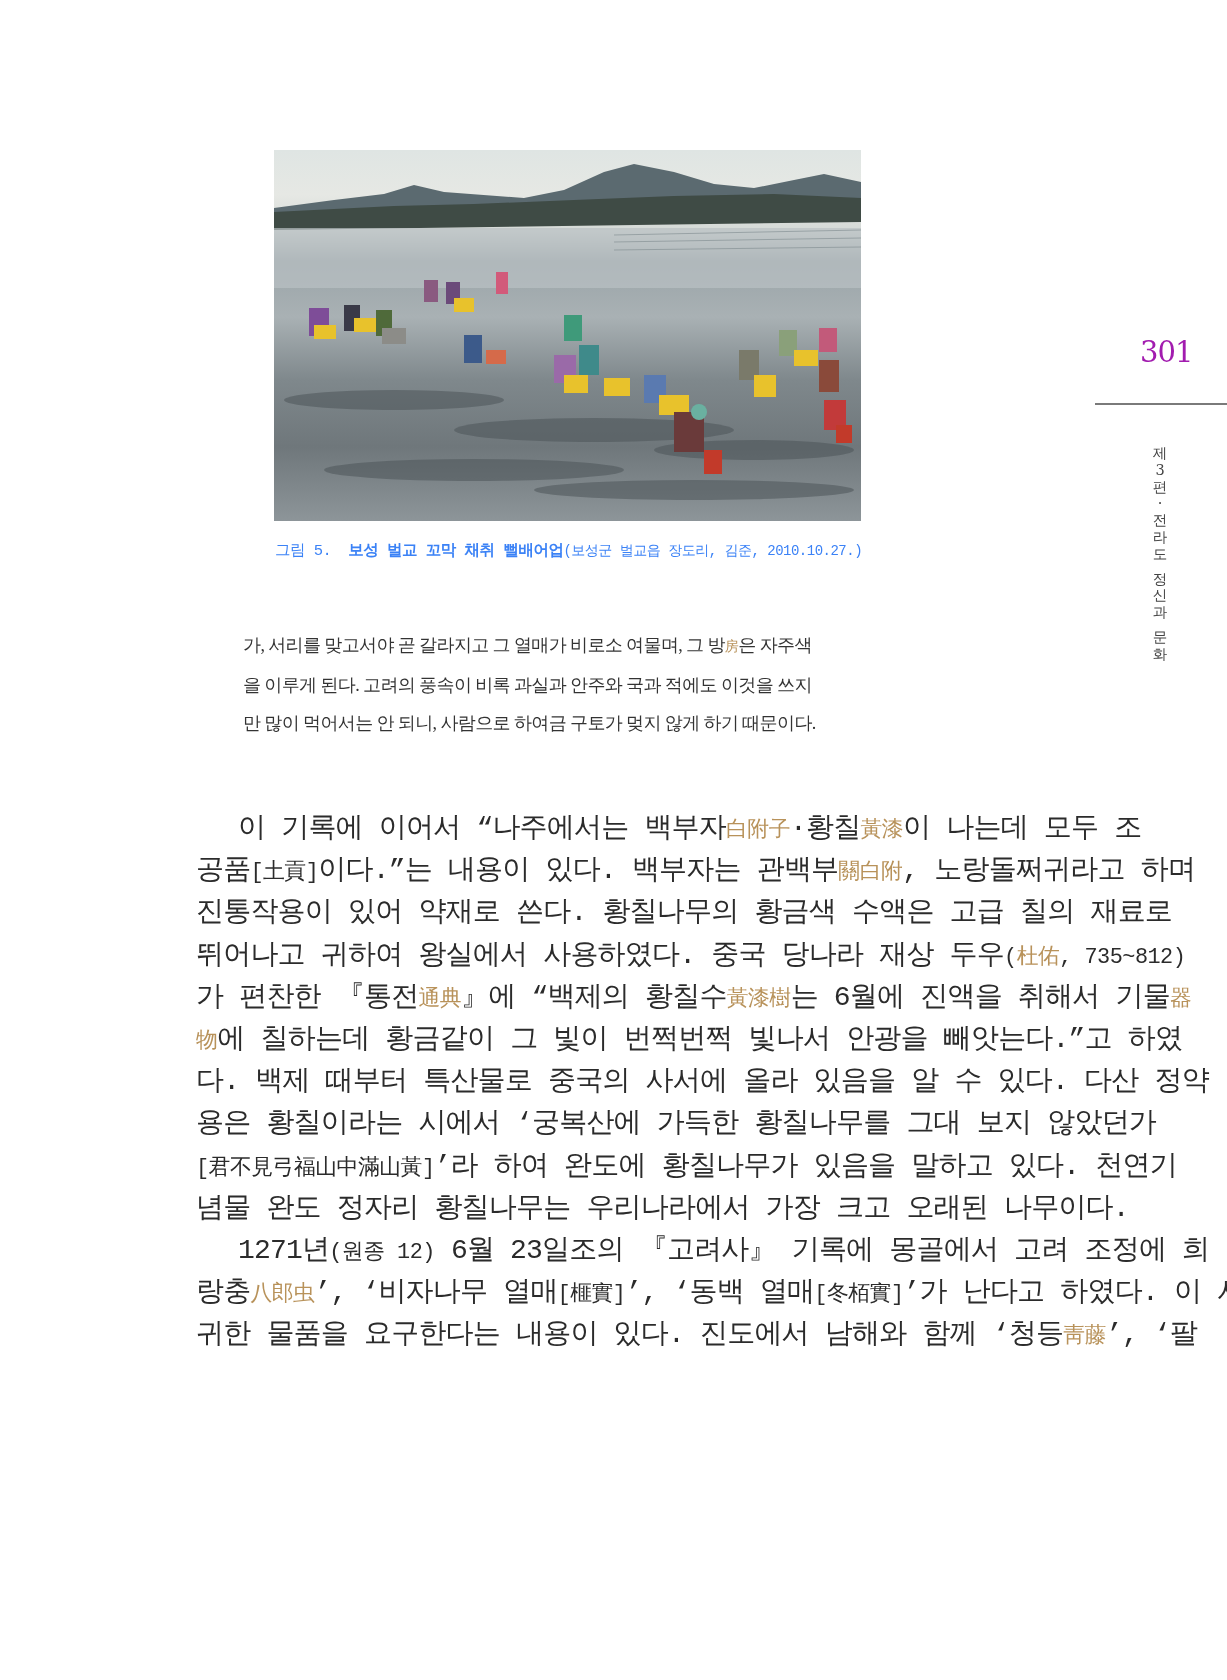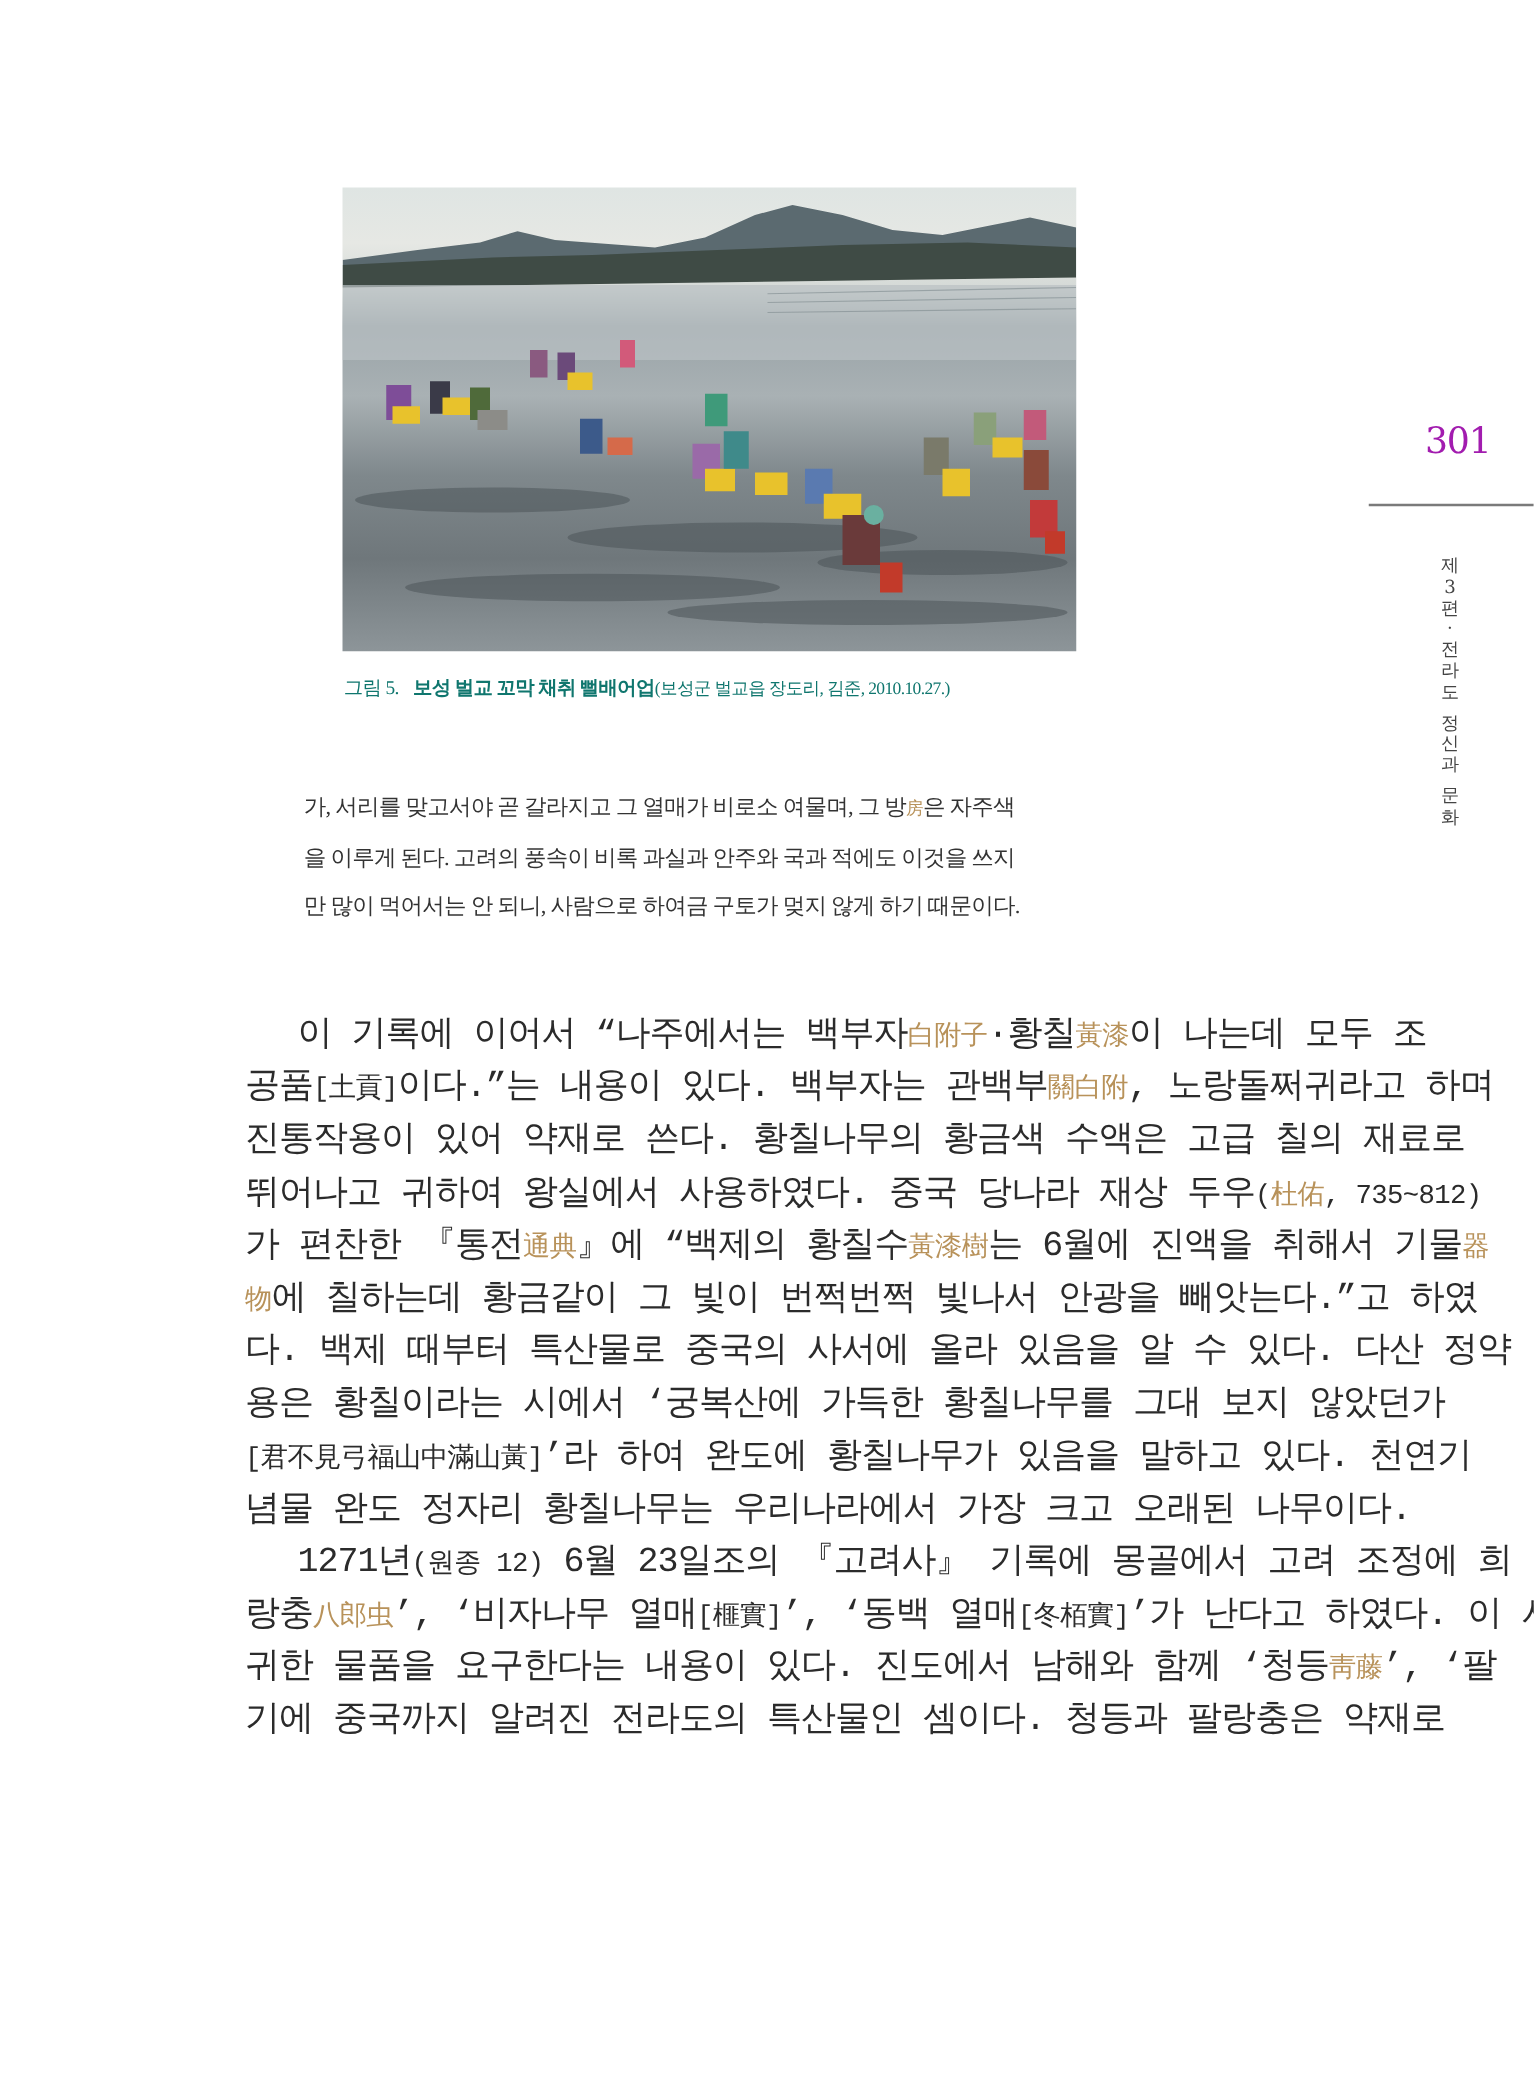--- a/index.html
+++ b/index.html
@@ -8,22 +8,22 @@
     overflow: hidden; color: #2b2b2b;
     font-family: "DejaVu Serif", "Liberation Serif", serif;
   }
   .photo {
     position: absolute; left: 274px; top: 150px; width: 587px; height: 371px;
     overflow: hidden;
     background: linear-gradient(180deg, #dfe5e3 0%, #e6e8e4 12%, #d4d9d6 22%, #9aa4a8 30%, #a9b1b4 45%, #7f888c 62%, #6f777b 80%, #8d9599 100%);
   }
   .photo svg { position: absolute; left: 0; top: 0; width: 100%; height: 100%; }
   .caption {
-    position: absolute; left: 275px; top: 540px; font-size: 15.5px; color: #0f766e;
-    font-family: Liberation Serif, serif; white-space: nowrap; letter-spacing: -0.5px;
+    position: absolute; left: 275px; top: 540px; font-size: 15.5px; color: #3b82f6;
+    font-family: Liberation Mono, monospace; white-space: nowrap; letter-spacing: -0.5px;
   }
   .caption .num { margin-right: 8px; }
   .caption .title { font-weight: bold; }
   .caption .source { font-size: 14px; }
   .quote {
     position: absolute; left: 243px; top: 626px; width: 660px;
     font-size: 18px; line-height: 38.5px; color: #333;
     font-family: Liberation Serif, serif; letter-spacing: -0.6px;
   }
   .quote div { white-space: nowrap; }
@@ -123,21 +123,20 @@
     <div class="ln"><span>뛰어나고 귀하여 왕실에서 사용하였다. 중국 당나라 재상 두우</span><span class="sm">(</span><span class="hj">杜佑</span><span class="sm">, 735~812)</span></div>
     <div class="ln"><span>가 편찬한 『통전</span><span class="hj">通典</span><span>』에 “백제의 황칠수</span><span class="hj">黃漆樹</span><span>는 6월에 진액을 취해서 기물</span><span class="hj">器</span></div>
     <div class="ln"><span class="hj">物</span><span>에 칠하는데 황금같이 그 빛이 번쩍번쩍 빛나서 안광을 빼앗는다.”고 하였</span></div>
     <div class="ln"><span>다. 백제 때부터 특산물로 중국의 사서에 올라 있음을 알 수 있다. 다산 정약</span></div>
     <div class="ln"><span>용은 황칠이라는 시에서 ‘궁복산에 가득한 황칠나무를 그대 보지 않았던가</span></div>
     <div class="ln"><span class="sm">[君不見弓福山中滿山黃]</span><span>’라 하여 완도에 황칠나무가 있음을 말하고 있다. 천연기</span></div>
     <div class="ln last"><span>념물 완도 정자리 황칠나무는 우리나라에서 가장 크고 오래된 나무이다.</span></div>
     <div class="ln indent"><span>1271년</span><span class="sm">(원종 12)</span><span> 6월 23일조의 『고려사』 기록에 몽골에서 고려 조정에 희</span></div>
     <div class="ln"><span>랑충</span><span class="hj">八郎虫</span><span>’, ‘비자나무 열매</span><span class="sm">[榧實]</span><span>’, ‘동백 열매</span><span class="sm">[冬栢實]</span><span>’가 난다고 하였다. 이 시</span></div>
     <div class="ln"><span>귀한 물품을 요구한다는 내용이 있다. 진도에서 남해와 함께 ‘청등</span><span class="hj">靑藤</span><span>’, ‘팔</span></div>
-    <div class="ln"><span>기에 중국까지 알려진 전라도의 특산물인 셈이다. 청등과 팔랑충은 약재로</span></div>
   </div>
 
 <div class="pageno">301</div>
 <div class="rule"></div>
 <div class="side" id="side">
     <span>제</span>
     <span>3</span>
     <span>편</span>
     <span>·</span>
     <span>전</span>

